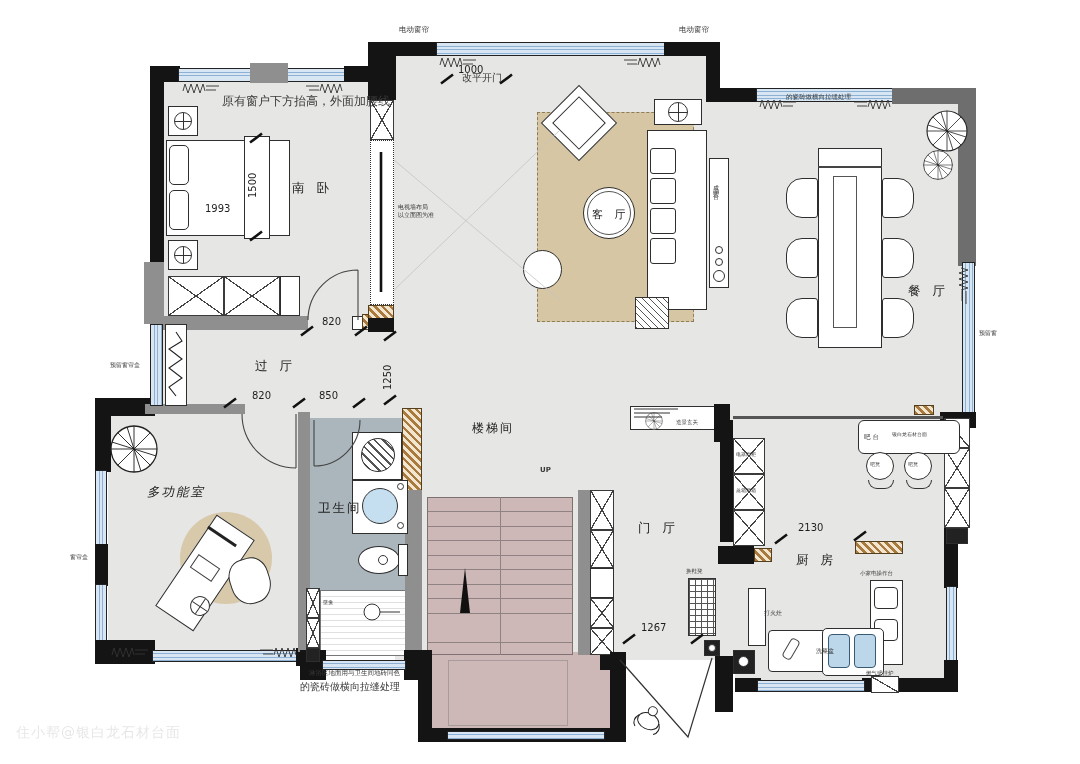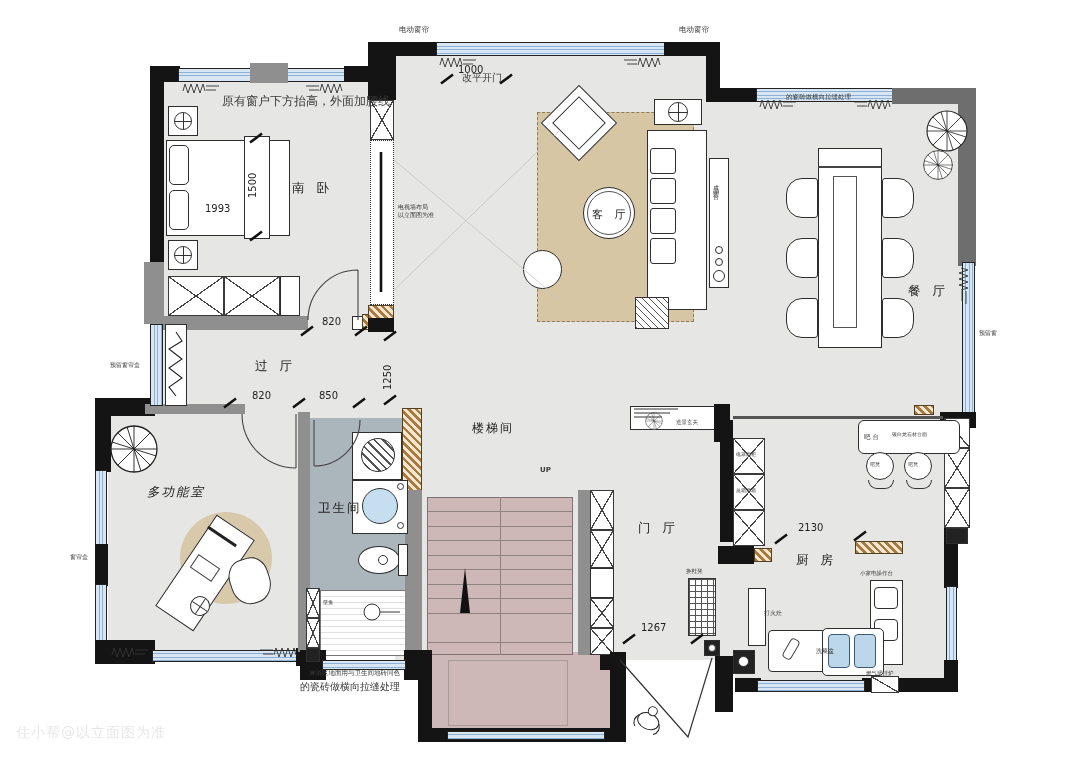--- a/index.html
+++ b/index.html
@@ -342,14 +342,14 @@
   <div class="lab" style="left:764px;top:610px;font-size:6px;">打火灶</div>
   <div class="lab" style="left:816px;top:648px;font-size:6px;">洗菜盆</div>
   <div class="lab" style="left:866px;top:670px;font-size:5.5px;">燃气壁挂炉</div>
   <div class="lab" style="left:736px;top:452px;font-size:5px;">电器高柜</div>
   <div class="lab" style="left:736px;top:488px;font-size:5px;">蒸箱烤箱</div>
   <div class="lab" style="left:864px;top:434px;font-size:6.5px;">吧 台</div>
   <div class="lab" style="left:892px;top:432px;font-size:5px;">银白龙石材台面</div>
   <div class="lab" style="left:870px;top:462px;font-size:5px;">吧凳</div>
   <div class="lab" style="left:908px;top:462px;font-size:5px;">吧凳</div>
 
-  <div class="lab" style="left:16px;top:724px;font-size:14px;color:rgba(0,0,0,0.10);letter-spacing:1px;">住小帮@以立面图为准</div>
+  <div class="lab" style="left:16px;top:724px;font-size:14px;color:rgba(0,0,0,0.10);letter-spacing:1px;">住小帮@银白龙石材台面</div>
 </div>
 
 </body></html>

